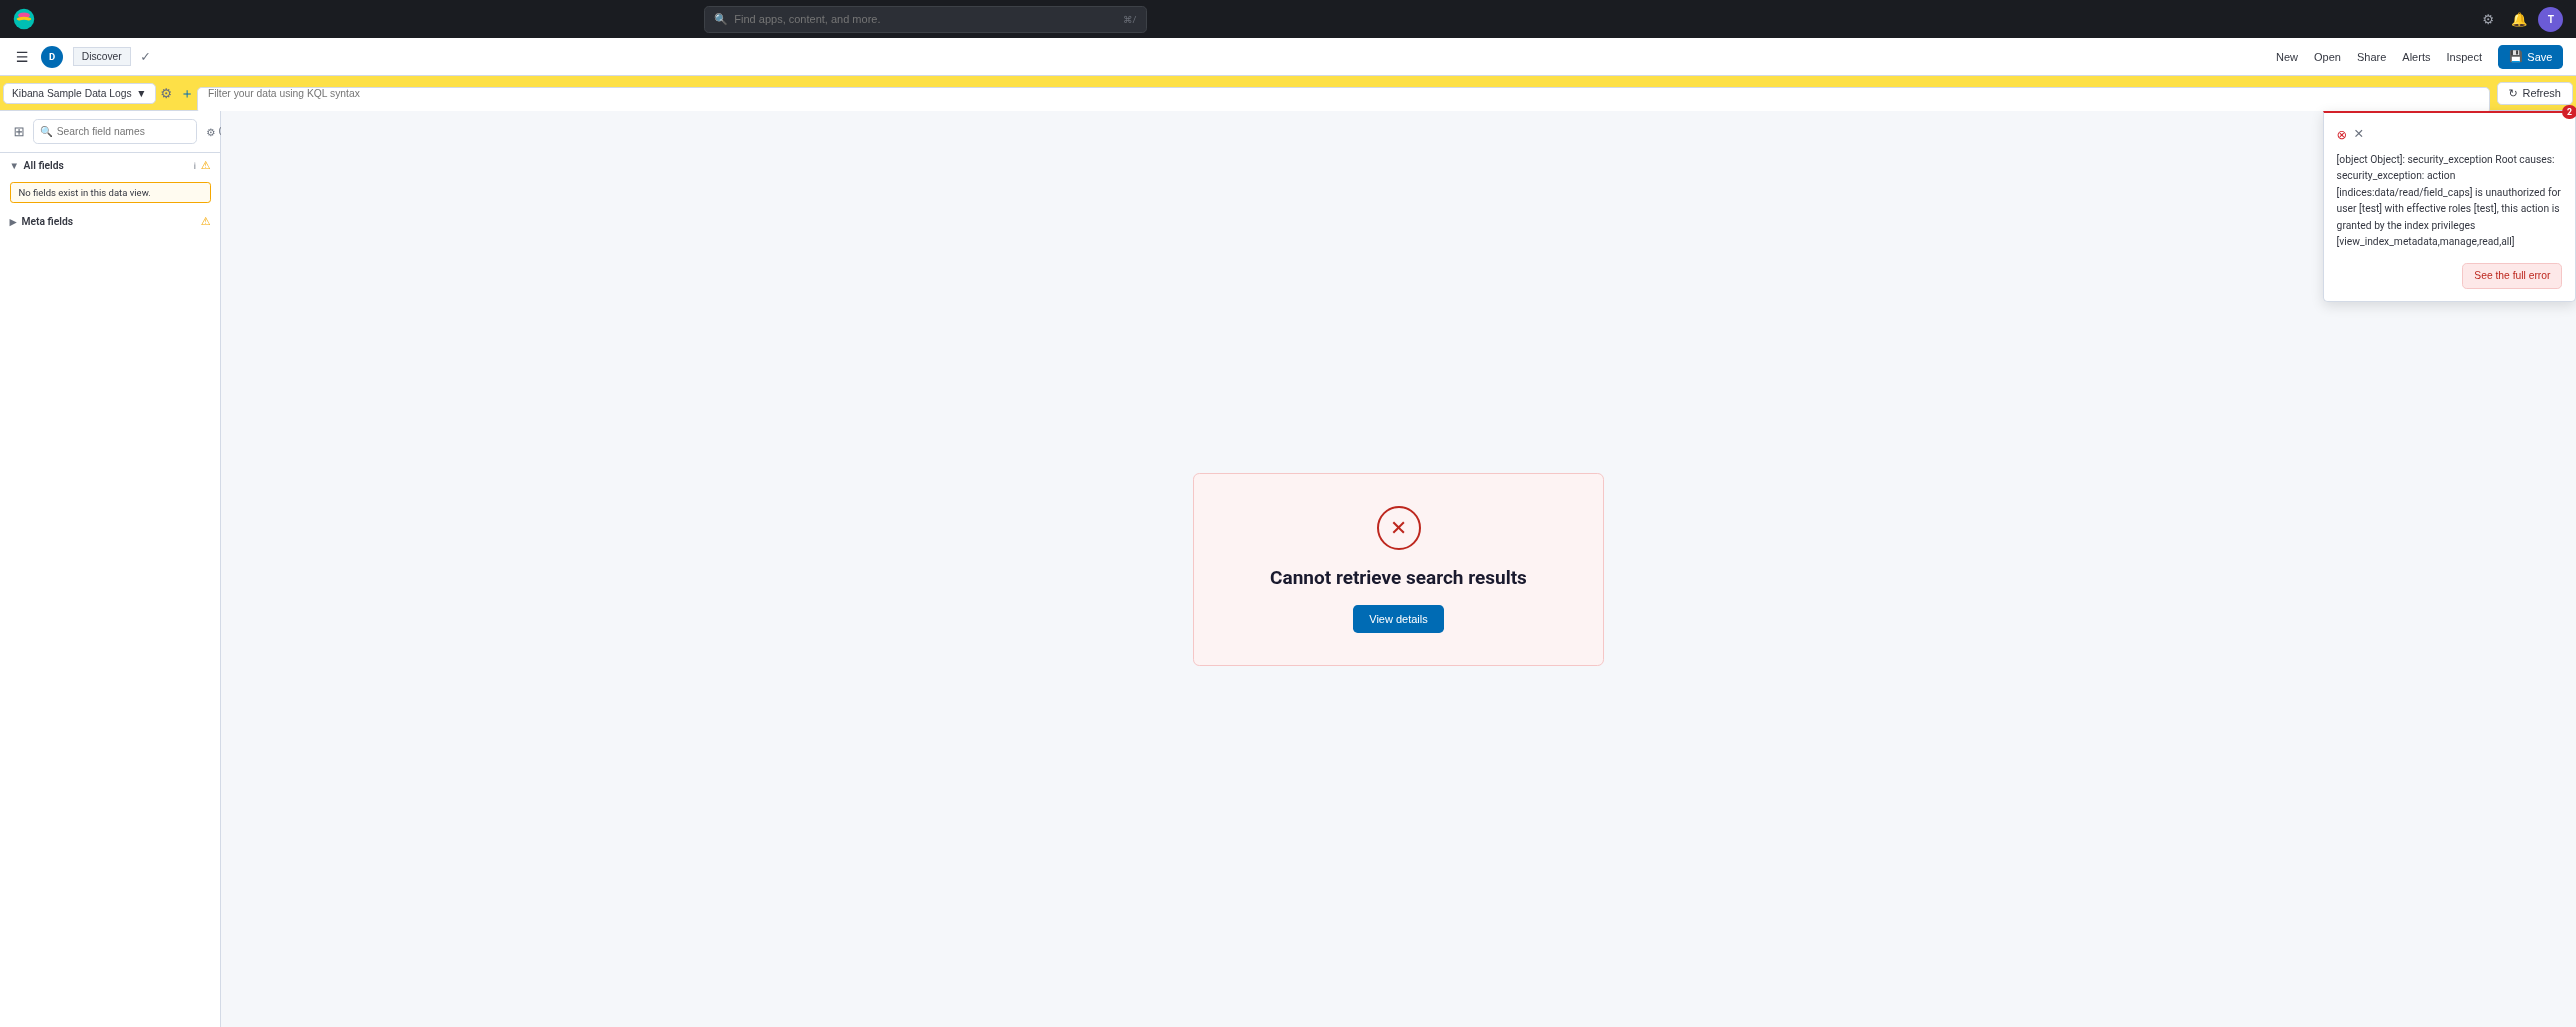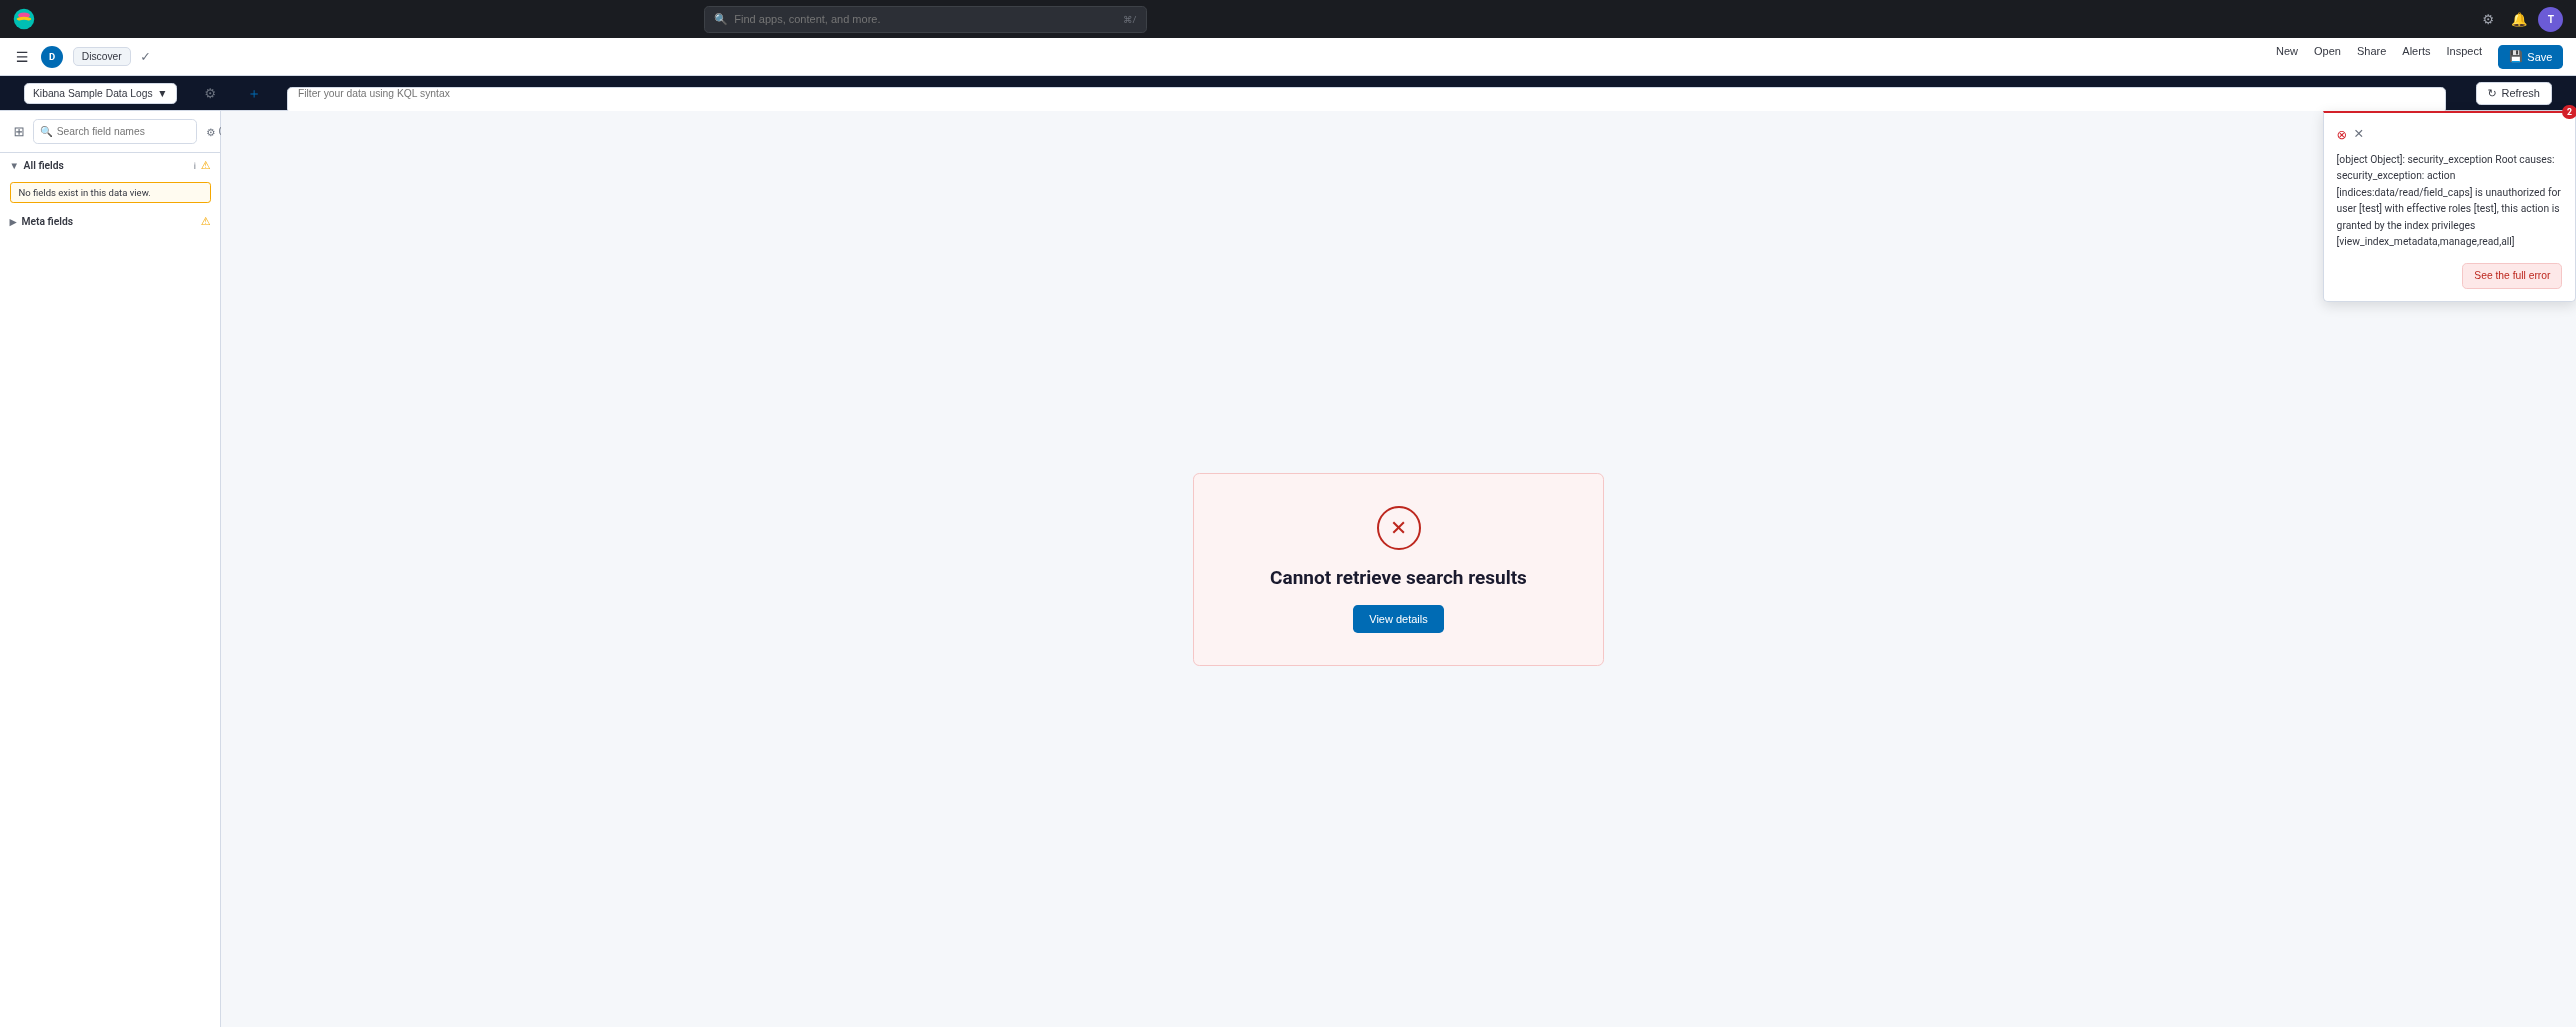--- a/index.html
+++ b/index.html
@@ -69,52 +69,52 @@
       color: #343741; font-size: 14.2px; padding: 3.2px;
     }
     .breadcrumb-d {
       width: 22px; height: 22px; border-radius: 50%; background: #006bb4;
       display: flex; align-items: center; justify-content: center;
       color: #fff; font-size: 9.5px; font-weight: 700; cursor: pointer;
     }
     .breadcrumb-app {
       background: #f0f4f8;
       border: 0.8px solid #d3dae6;
-      border-radius: 5px;
+      border-radius: 0;
       padding: 3.2px 8px;
       font-size: 10.3px;
       color: #343741;
       cursor: pointer;
     }
     .breadcrumb-check {
       color: #69707d; cursor: pointer;
     }
     .nav-right-actions {
       margin-left: auto;
-      display: flex; align-items: flex-start; gap: 16px;
+      display: flex; align-items: center; gap: 16px;
     }
     .nav-link-btn {
       background: none; border: none; cursor: pointer;
       color: #343741; font-size: 11px;
     }
     .save-btn {
       background: #006bb4; color: #fff; border: none; border-radius: 4.7px;
       padding: 5.5px 11px; font-size: 11px; cursor: pointer;
       display: flex; align-items: center; gap: 4.7px;
     }
 
     
     .filter-bar {
-      background: #0f172a;
+      background: #fde047;
       border-bottom: 0.8px solid #d3dae6;
       height: 35px;
       display: flex;
       align-items: center;
-      padding: 0 24px;
-      gap: 23px;
+      padding: 0 3px;
+      gap: 0;
     }
     .data-view-btn {
       display: flex; align-items: center; gap: 4.7px;
       background: #fff; border: 0.8px solid #d3dae6; border-radius: 4.7px;
       padding: 4px 8px; cursor: pointer; font-size: 10.3px; color: #343741;
       white-space: nowrap;
     }
     .filter-icon-btn {
       background: none; border: none; cursor: pointer;
       color: #69707d; padding: 4.7px;

